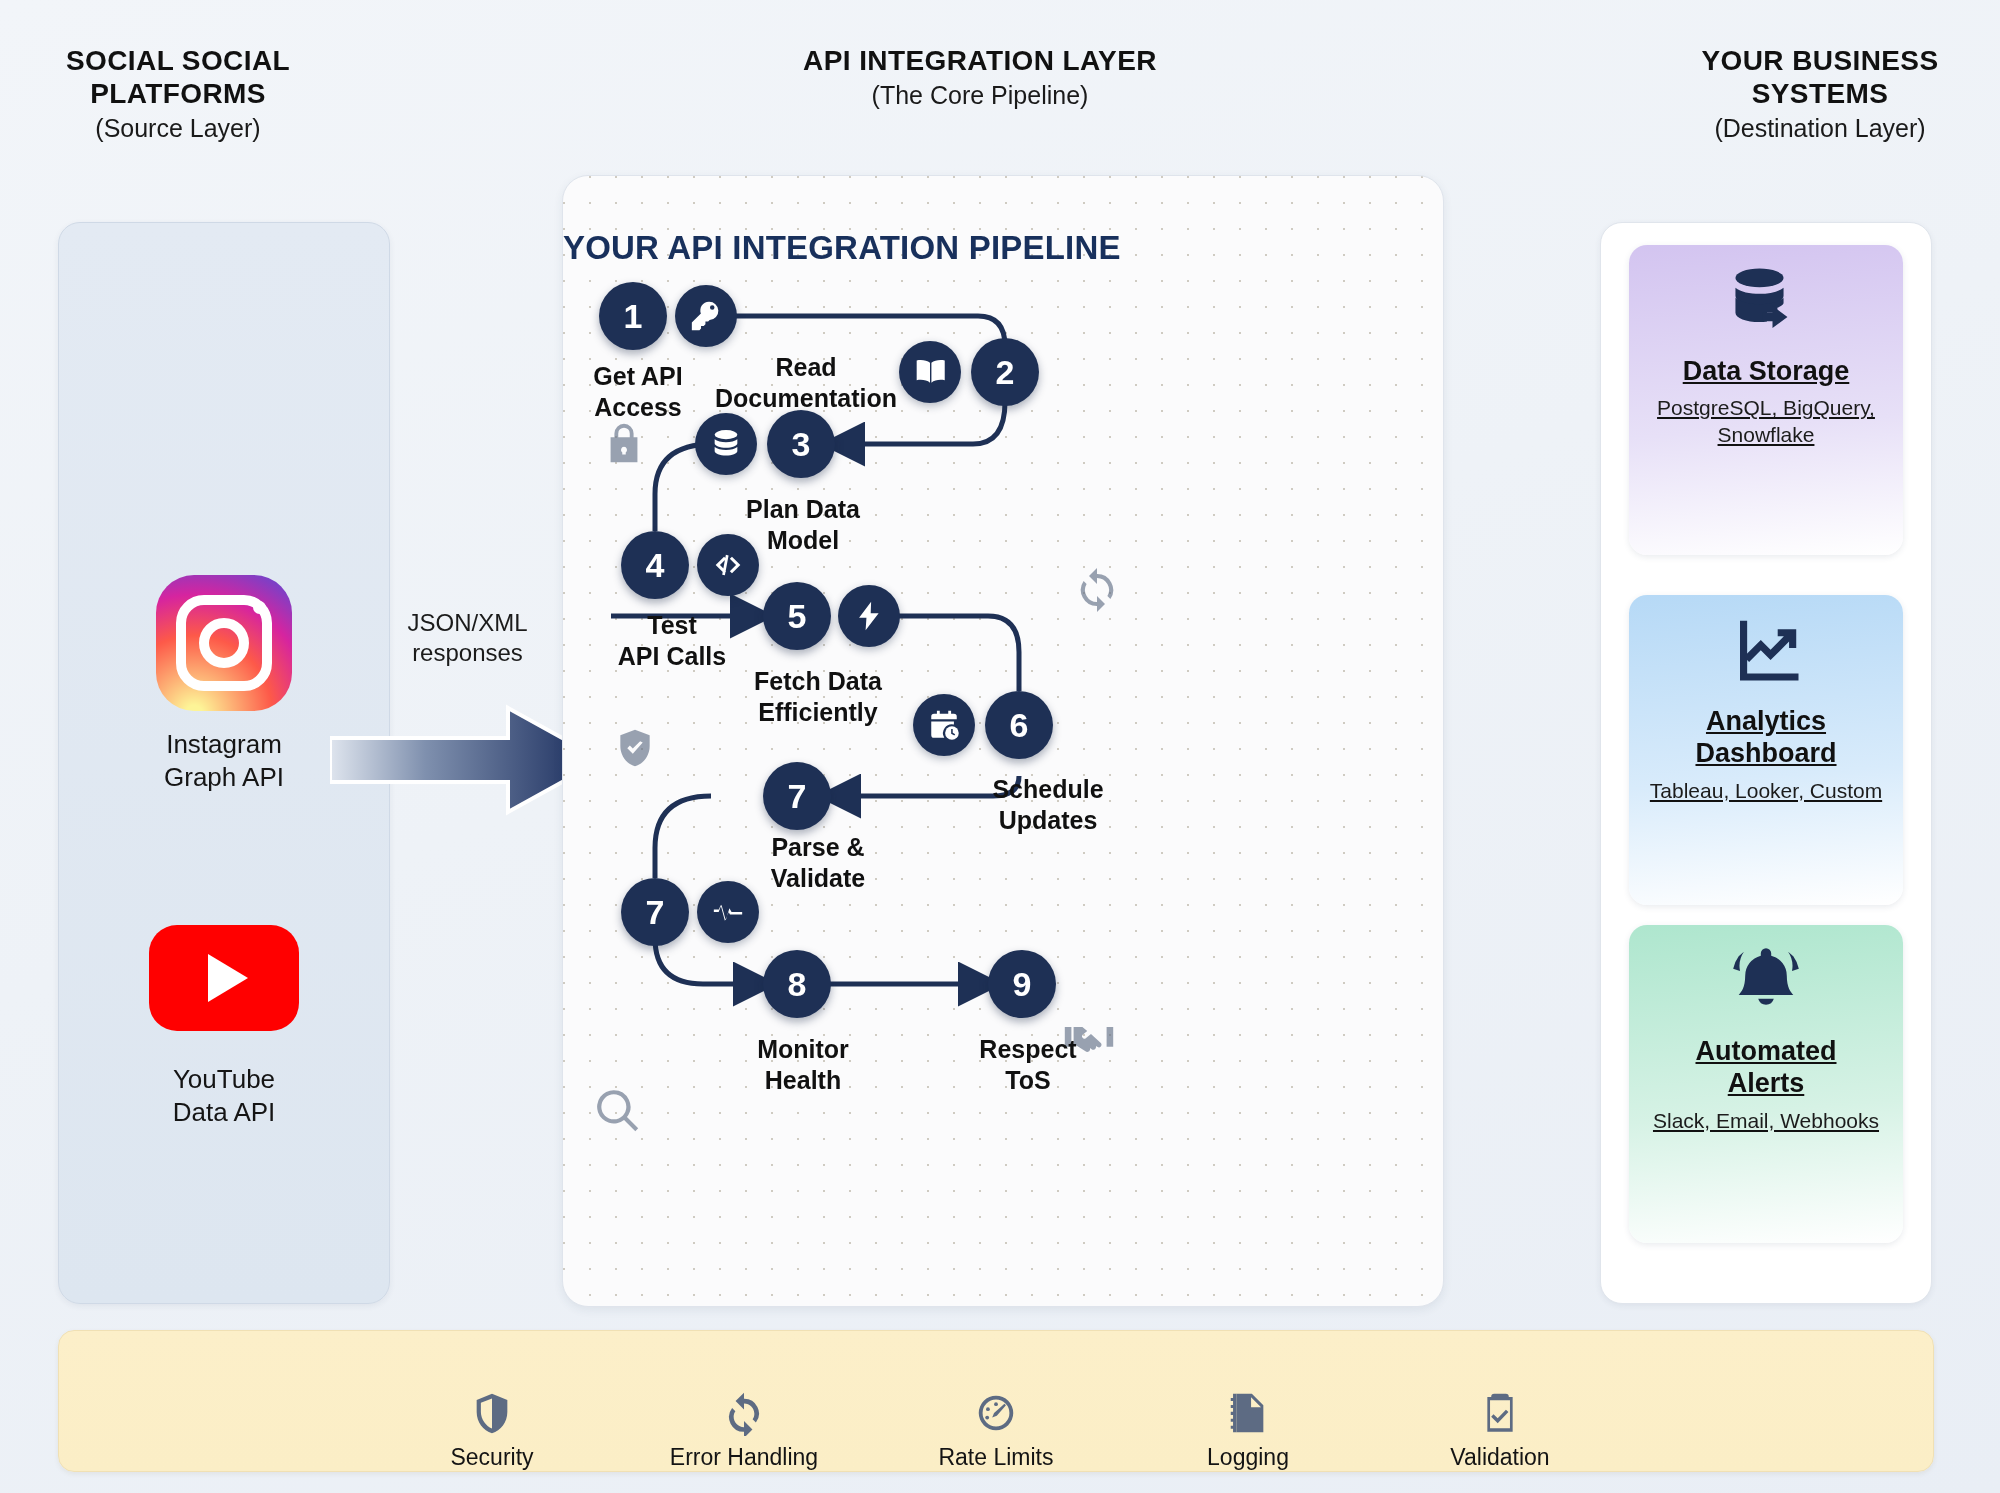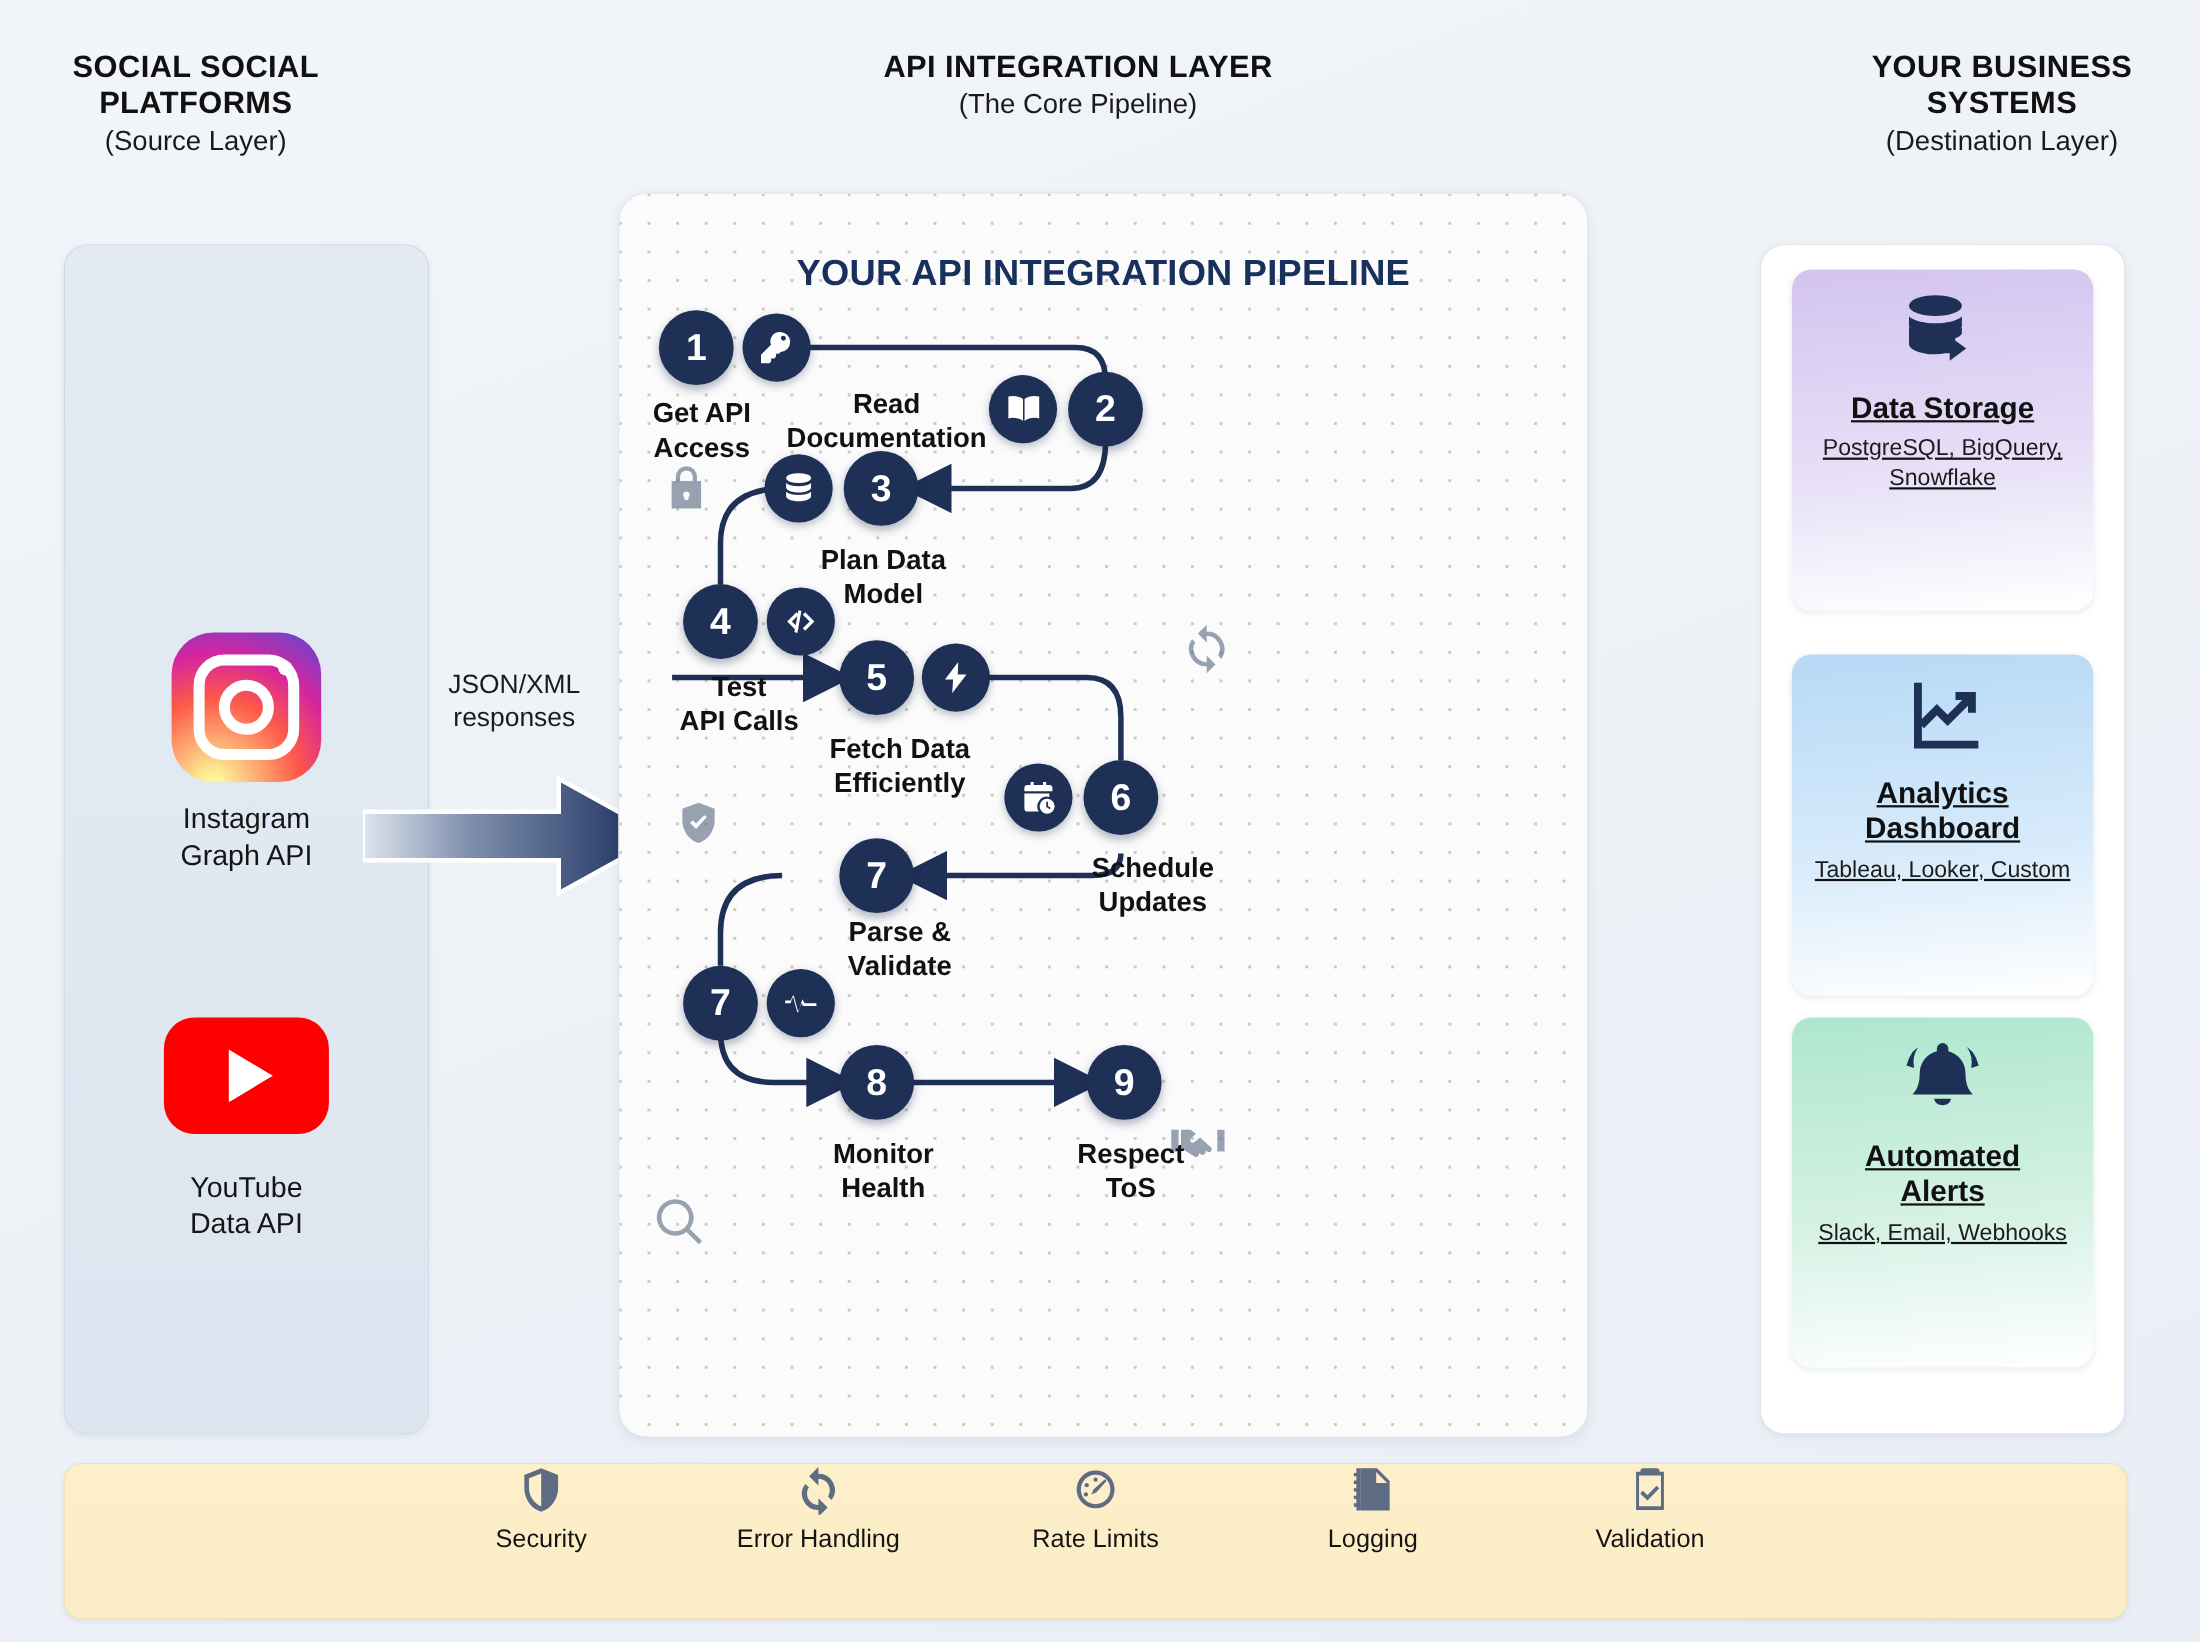--- a/index.html
+++ b/index.html
@@ -54,21 +54,21 @@
   #pipeline-panel{
     position:absolute;left:562px;top:175px;width:880px;height:1130px;
     background:#fbfbfc;
     border:1px solid #dfe4ec;border-radius:26px;
     box-shadow:0 3px 10px rgba(40,60,90,.08);
     background-image:radial-gradient(#cfcbc2 1.4px, transparent 1.5px);
     background-size:26px 26px;background-position:14px 14px;
     overflow:hidden;
   }
   #pipeline-title{
-    position:absolute;left:0;width:880px;top:53px;text-align:center;
+    position:absolute;left:0;width:880px;top:53px;
     font-size:33px;font-weight:bold;letter-spacing:.2px;color:#18305c;
   }
 
   
   .node{
     position:absolute;width:68px;height:68px;border-radius:50%;
     background:#1e3055;color:#fff;display:flex;align-items:center;justify-content:center;
     font-size:34px;font-weight:bold;
     box-shadow:0 4px 9px rgba(20,35,65,.35);
     z-index:6;
@@ -103,21 +103,21 @@
   .dc-icon{height:110px;display:flex;align-items:center;justify-content:center;}
   .dc-icon svg{fill:#1e3055;}
   .dc-title{font-size:27px;font-weight:bold;color:#111;line-height:1.2;}
   .dc-sub{font-size:21px;color:#1c1c1c;line-height:1.28;margin-top:8px;padding:0 12px;}
 
   
   #footer{
     position:absolute;left:58px;top:1330px;width:1874px;height:140px;
     background:linear-gradient(180deg,#fcefc9 0%,#fbeec6 100%);
     border:1px solid #f0e0b4;border-radius:16px;
-    display:flex;align-items:flex-start;justify-content:center;gap:92px;
+    display:flex;align-items:flex-end;justify-content:center;gap:92px;
     box-shadow:0 2px 5px rgba(90,75,30,.08);
   }
   .fitem{display:flex;flex-direction:column;align-items:center;gap:8px;width:160px;}
   .fitem svg{fill:#5d6b83;width:46px;height:46px;}
   .flabel{font-size:23px;color:#141414;}
 </style>
 </head>
 <body>
 
 <div class="stage">

